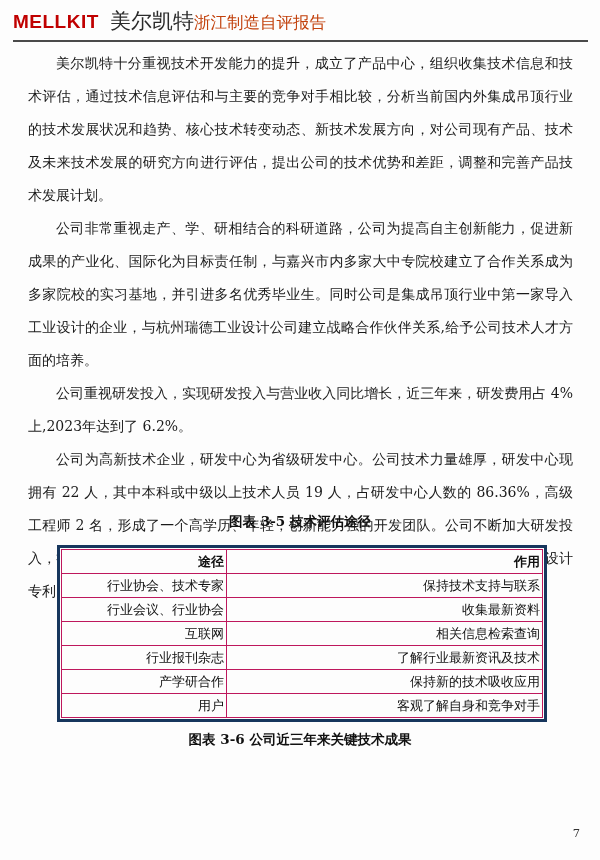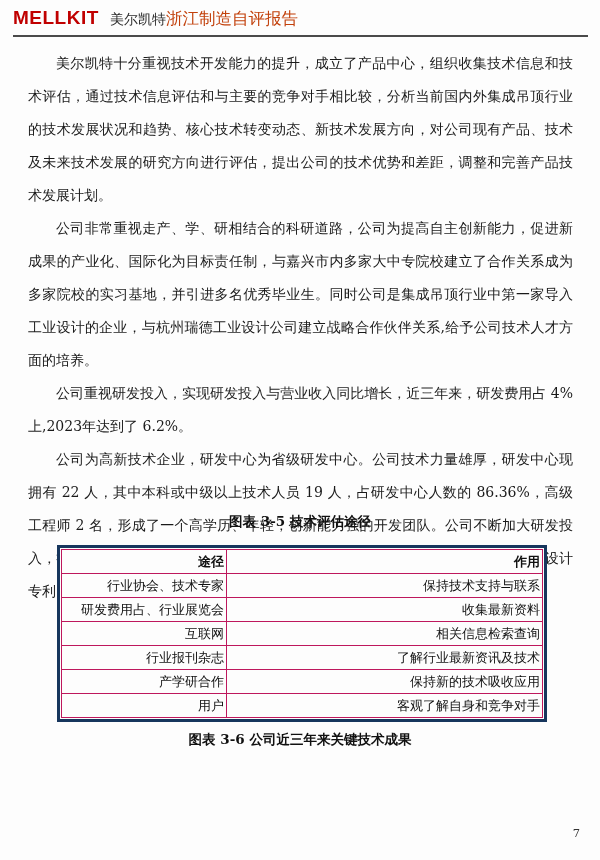--- a/index.html
+++ b/index.html
@@ -29,21 +29,21 @@
   }
   .brand {
     font-family: Liberation Sans, sans-serif;
     font-weight: bold;
     font-size: 19px;
     letter-spacing: 0.5px;
     color: #C00000;
     vertical-align: baseline;
   }
   .title-company {
-    font-size: 14px;
+    font-size: 21px;
     color: #2b2b2b;
     margin-left: 6px;
   }
   .title-report {
     font-size: 16.5px;
     color: #c2410c;
   }
 
   
   .content {
@@ -138,21 +138,21 @@
           <th class="col-path">途径</th>
           <th class="col-effect">作用</th>
         </tr>
       </thead>
       <tbody>
         <tr>
           <td>行业协会、技术专家</td>
           <td>保持技术支持与联系</td>
         </tr>
         <tr>
-          <td>研发费用占、行业展览会</td>
+          <td>行业会议、行业协会</td>
           <td>收集最新资料</td>
         </tr>
         <tr>
           <td>互联网</td>
           <td>相关信息检索查询</td>
         </tr>
         <tr>
           <td>行业报刊杂志</td>
           <td>了解行业最新资讯及技术</td>
         </tr>

